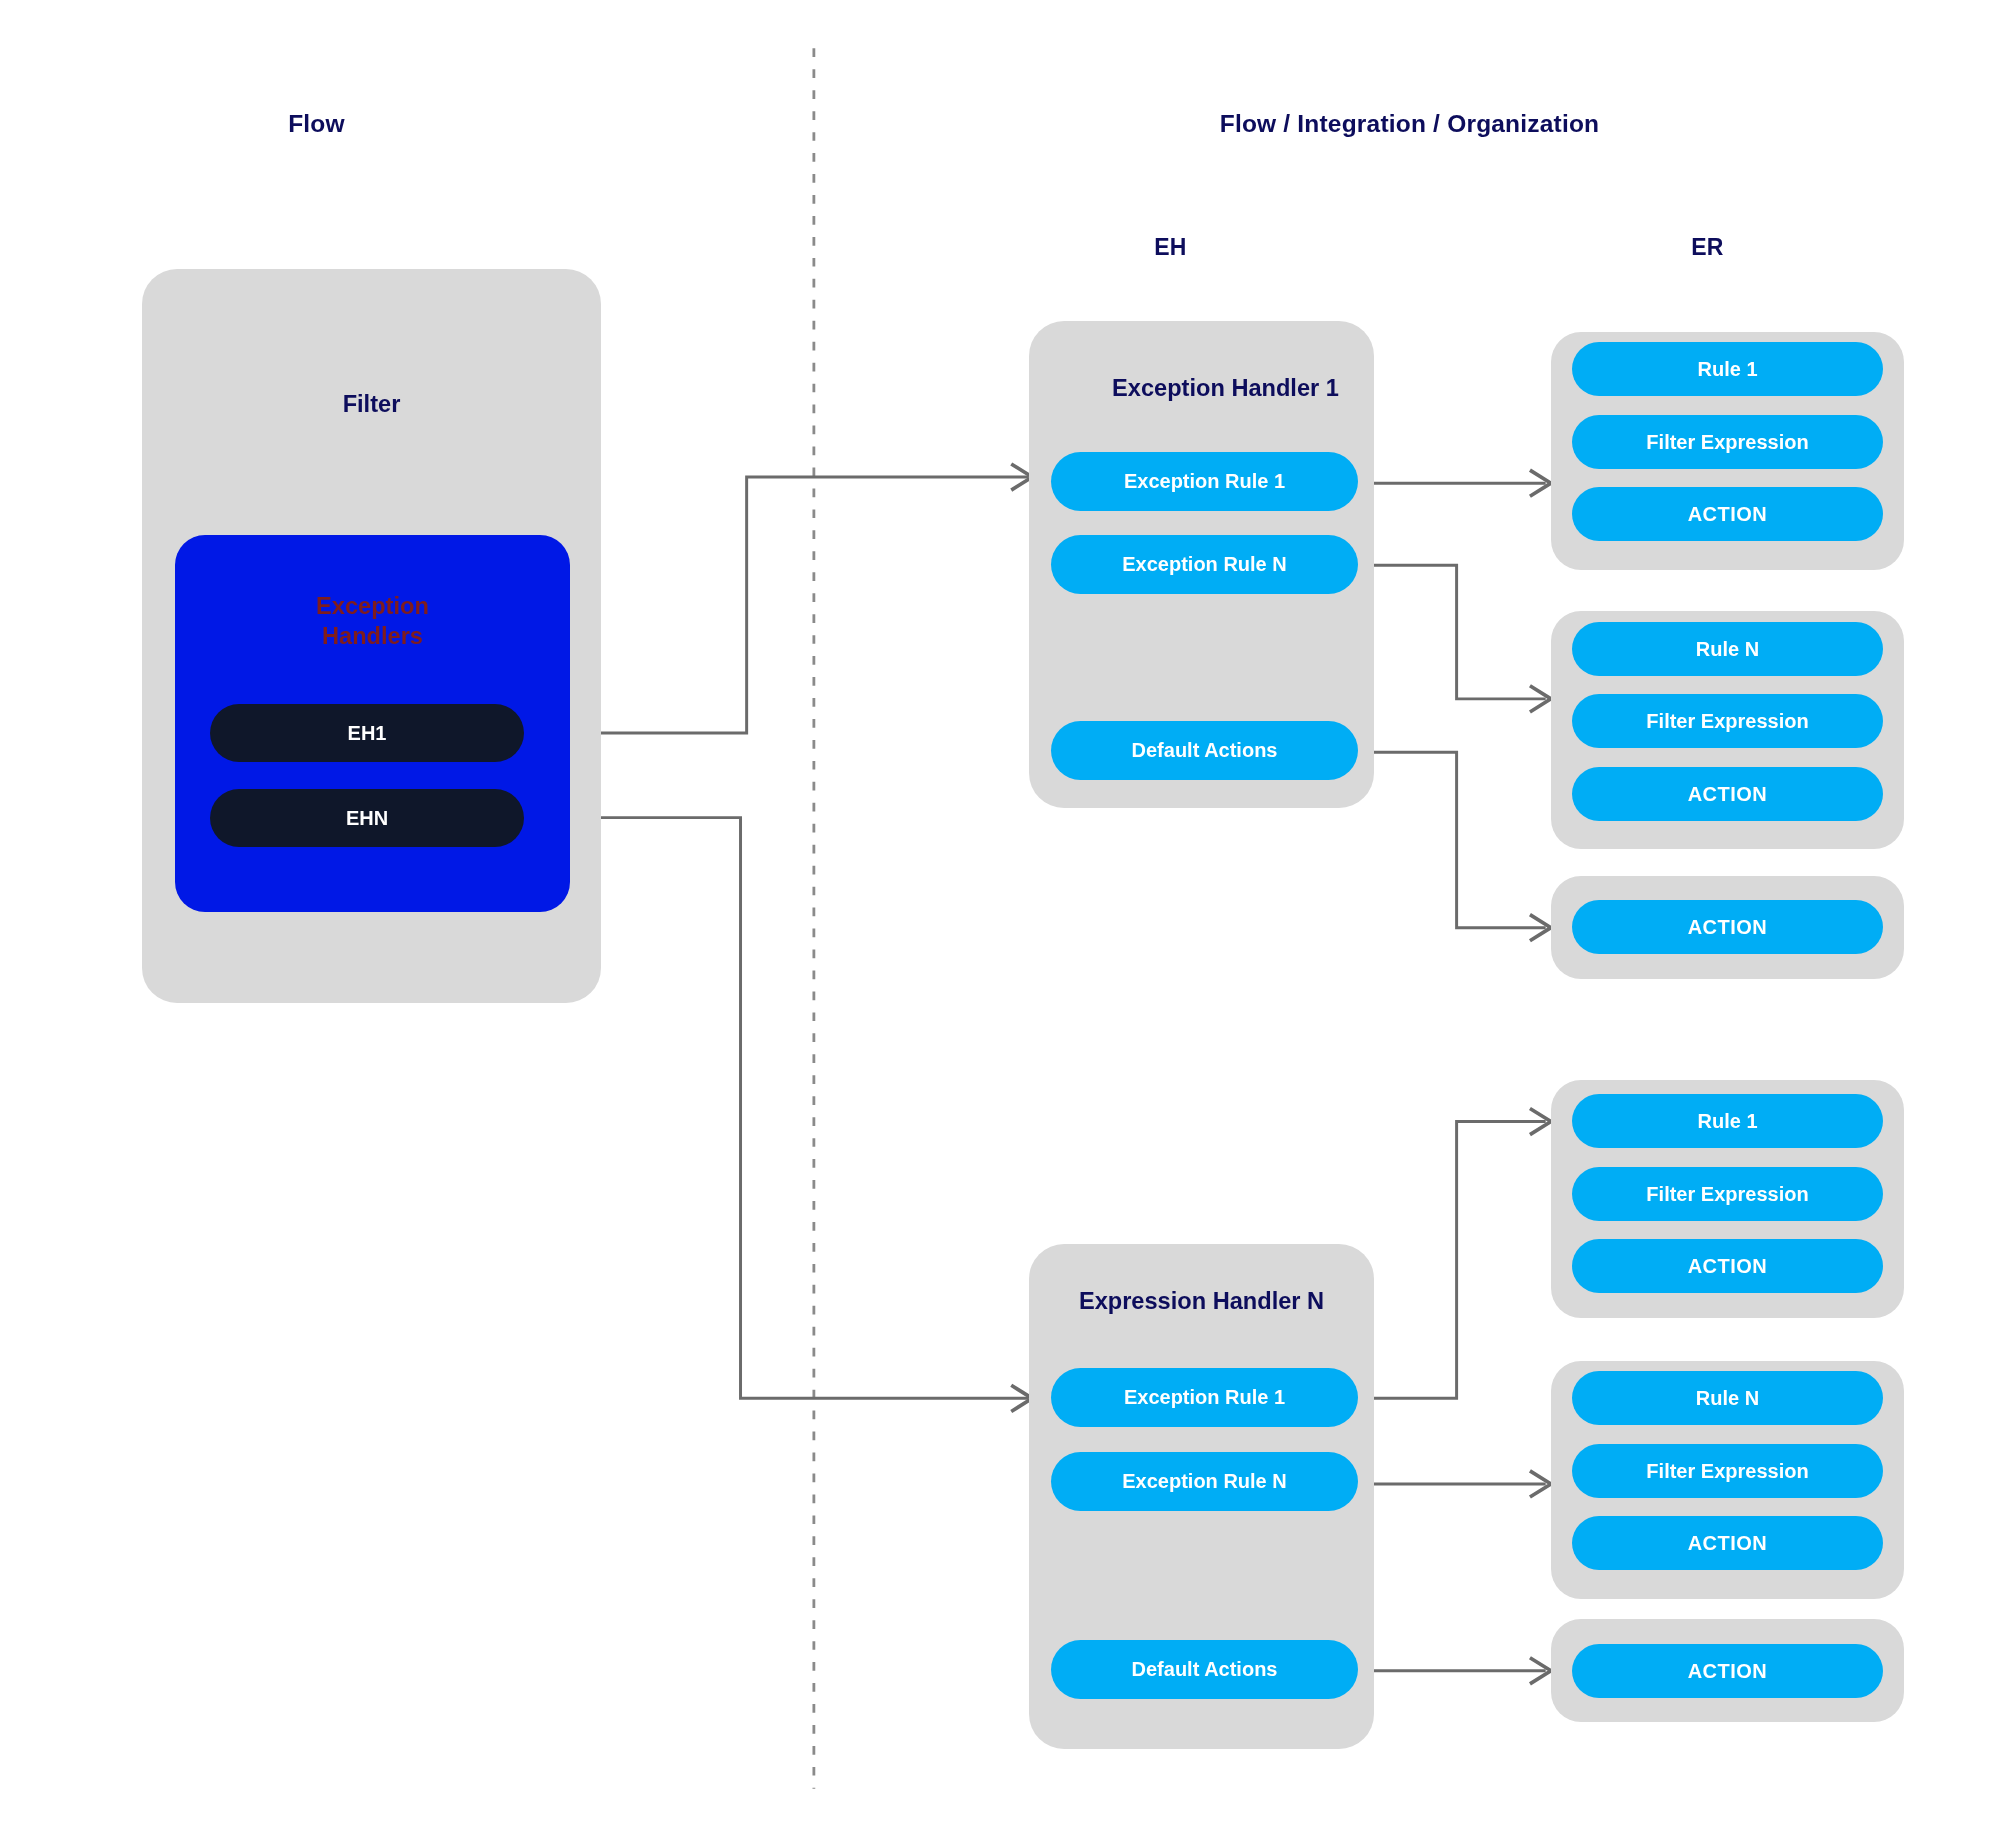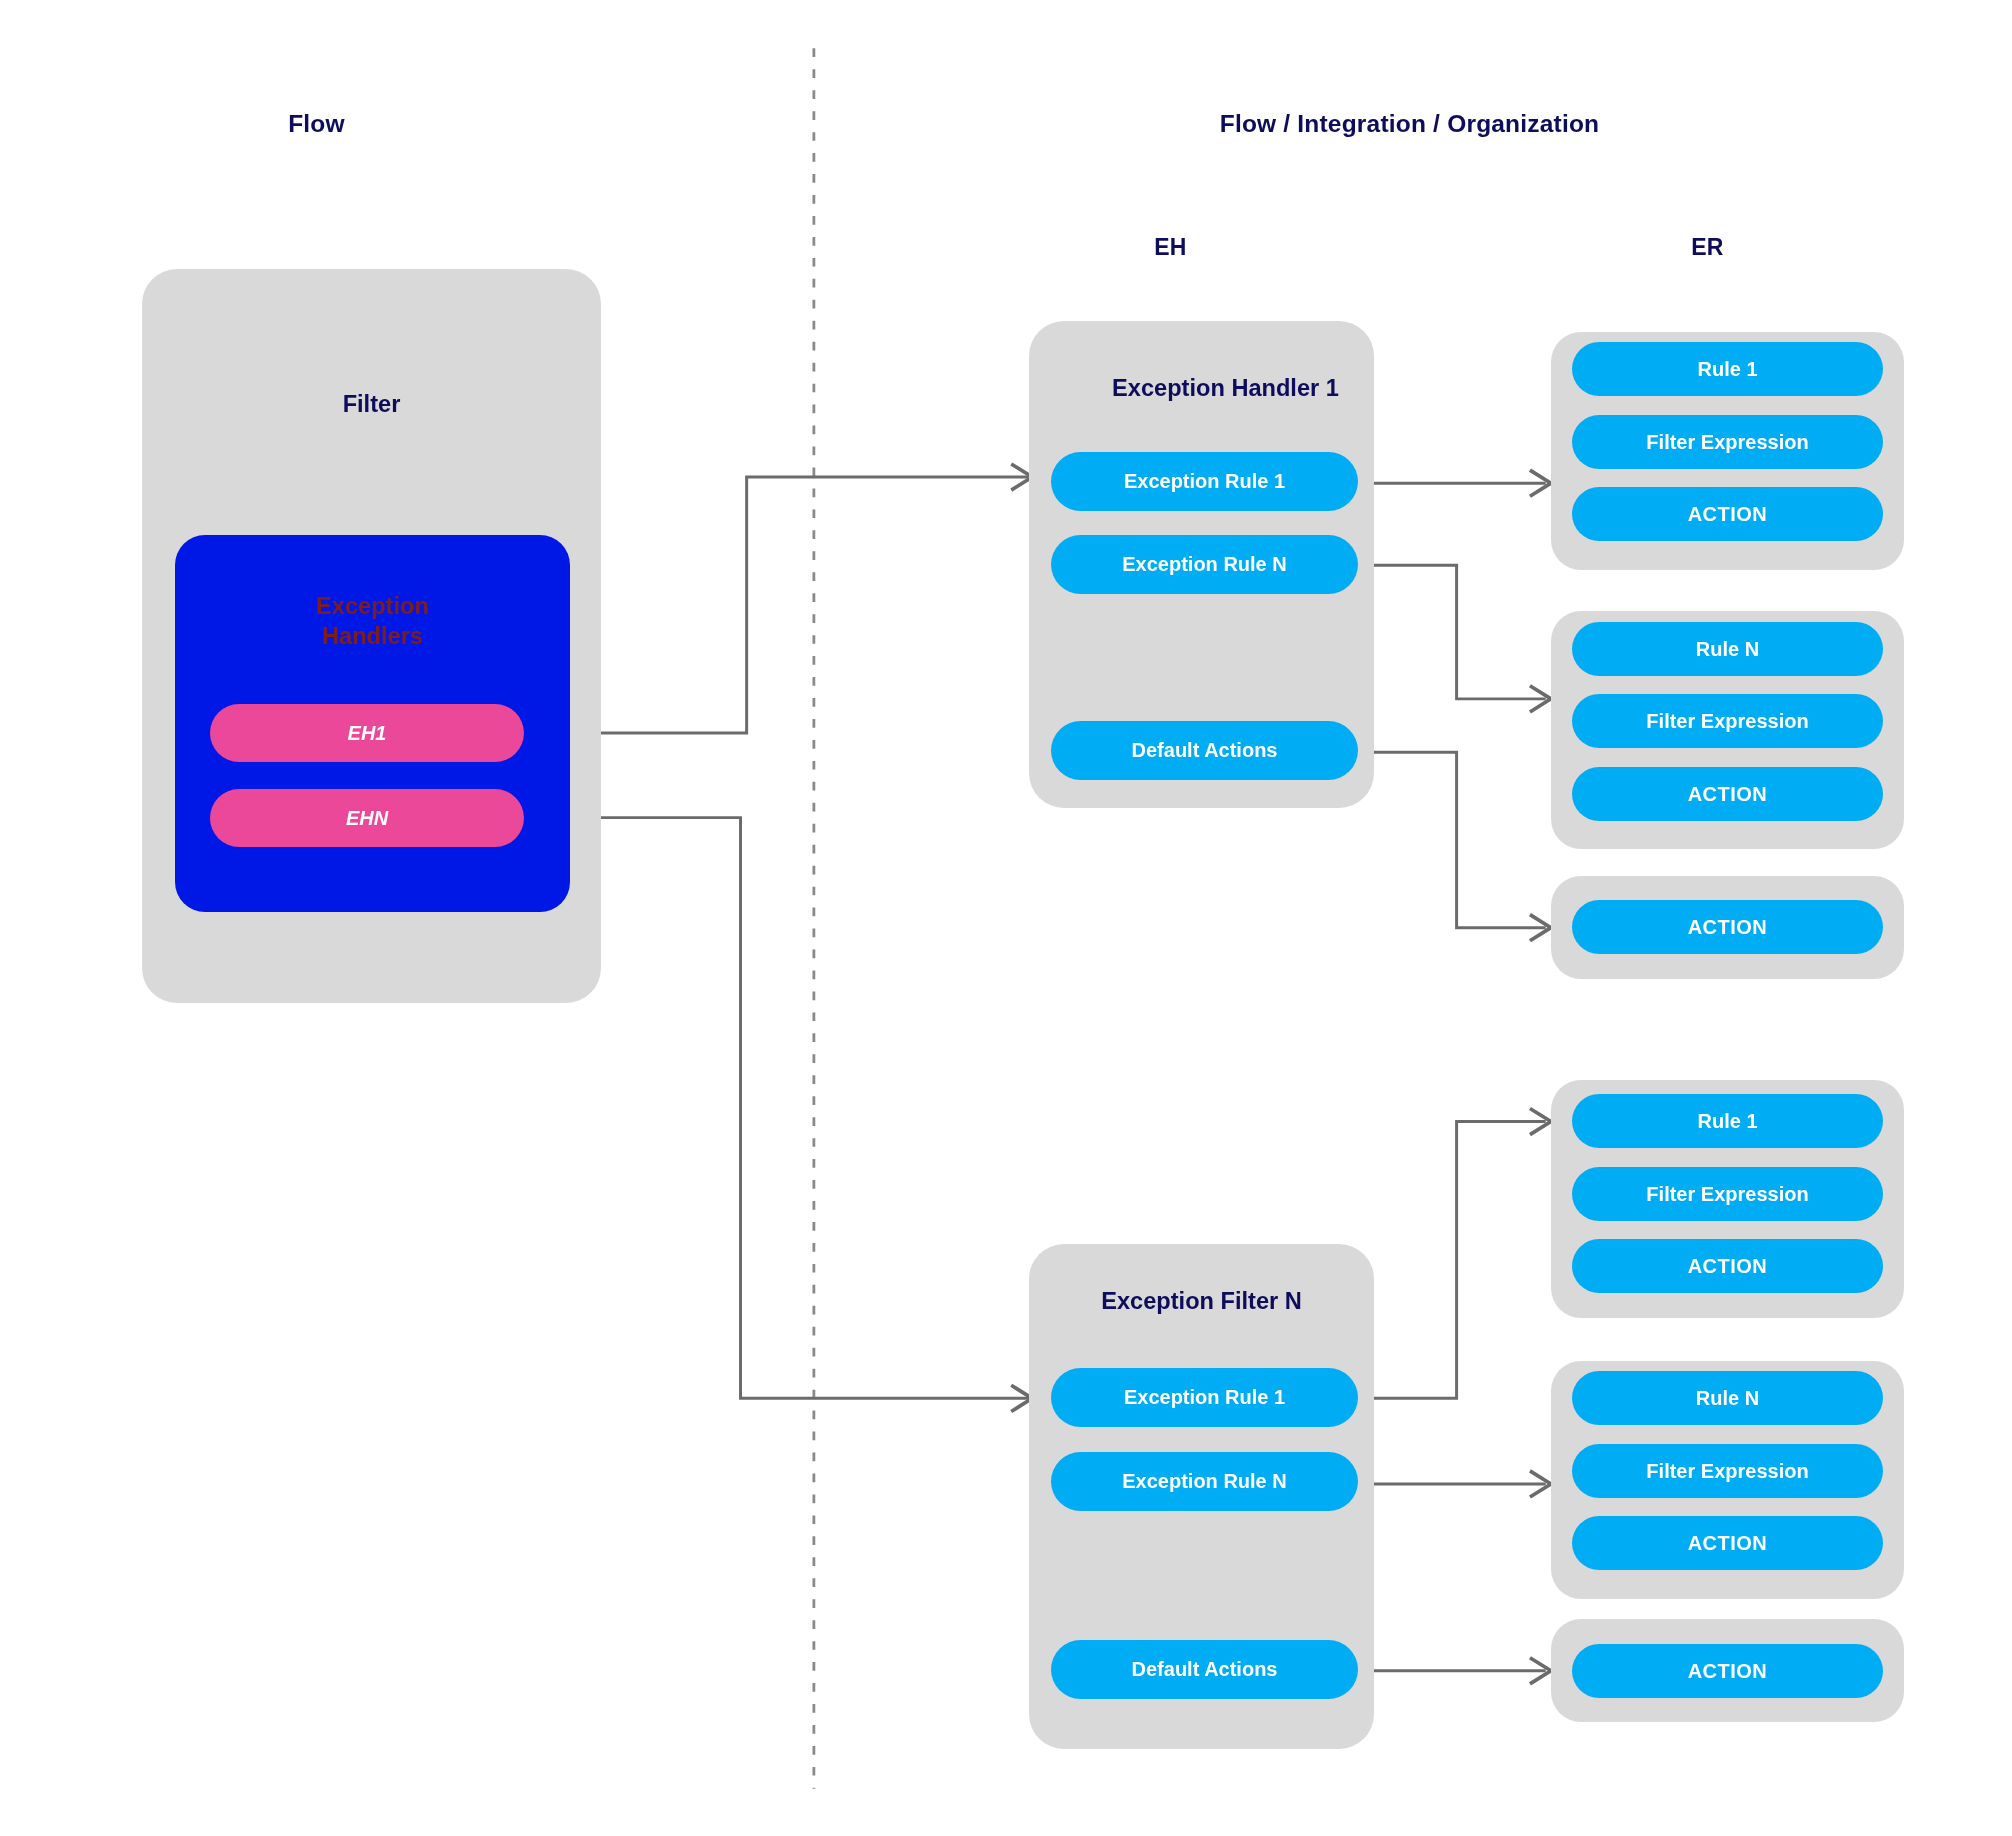--- a/index.html
+++ b/index.html
@@ -68,22 +68,21 @@
     color: #ffffff;
     font-weight: bold;
     font-size: 20px;
     display: flex;
     align-items: center;
     justify-content: center;
     white-space: nowrap;
     box-sizing: border-box;
   }
   .pill.light {
-    background: #ec4899;
-    font-style: italic;
+    background: #0f172a;
   }
   .pill.action {
     letter-spacing: 0.5px;
   }
 
   
   #connectors {
     position: absolute;
     left: 0;
     top: 0;
@@ -172,21 +171,21 @@
   <div class="box-title" style="left:1029px; top:373px; width:345px;padding-left:24px;">Exception Handler 1</div>
 
   <div class="pill" style="left:1051px; top:452px; width:307px; height:59px;">Exception Rule 1</div>
 
   <div class="pill" style="left:1051px; top:535px; width:307px; height:59px;">Exception Rule N</div>
 
   <div class="pill" style="left:1051px; top:721px; width:307px; height:59px;">Default Actions</div>
 
   <div class="panel" style="left:1029px; top:1244px; width:345px; height:505px;"></div>
 
-  <div class="box-title" style="left:1029px; top:1286px; width:345px;">Exception Filter N</div>
+  <div class="box-title" style="left:1029px; top:1286px; width:345px;">Expression Handler N</div>
 
   <div class="pill" style="left:1051px; top:1368px; width:307px; height:59px;">Exception Rule 1</div>
 
   <div class="pill" style="left:1051px; top:1452px; width:307px; height:59px;">Exception Rule N</div>
 
   <div class="pill" style="left:1051px; top:1640px; width:307px; height:59px;">Default Actions</div>
 
   <div class="panel small-radius" style="left:1551px; top:332px; width:353px; height:238px;"></div>
 
   <div class="pill" style="left:1572px; top:342px; width:311px; height:54px;">Rule 1</div>

